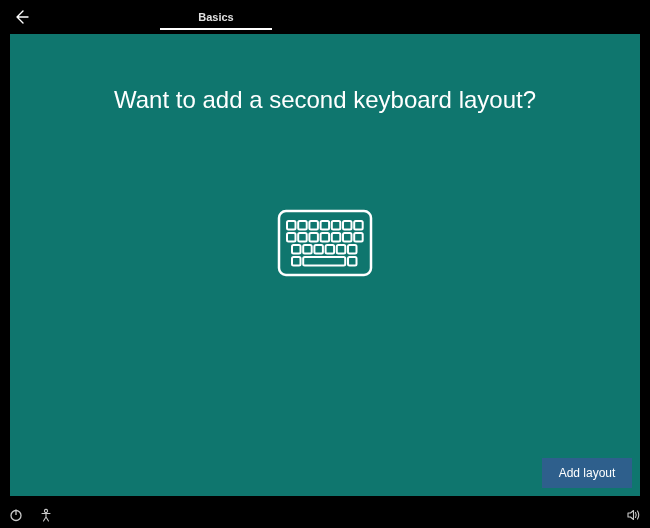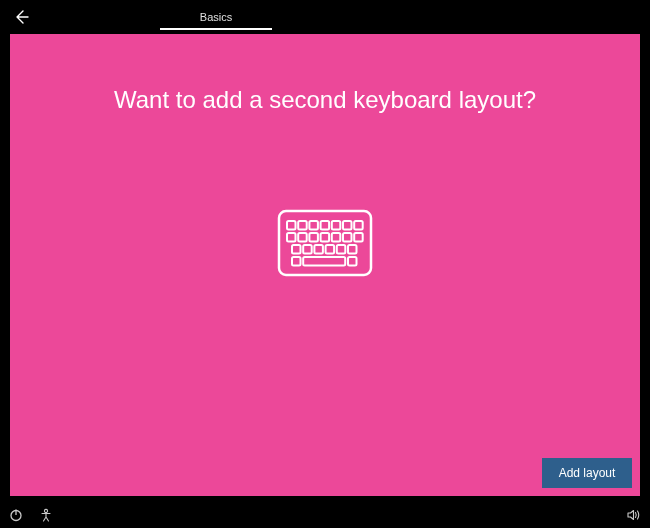--- a/index.html
+++ b/index.html
@@ -40,27 +40,28 @@
   .tab {
     position: absolute;
     left: 160px;
     bottom: 0;
     width: 112px;
     text-align: center;
     font-size: 11px;
     color: #e0e0e0;
     padding-bottom: 5px;
     border-bottom: 2px solid #ffffff;
+    font-weight: bold;
   }
 
   
   .panel {
     margin: 4px 10px 6px 10px;
     flex: 1;
-    background: #ec4899;
+    background: #0f766e;
     position: relative;
     display: flex;
     flex-direction: column;
     align-items: center;
   }
   .title {
     margin-top: 52px;
     font-size: 24px;
     font-weight: 350;
     color: #ffffff;

